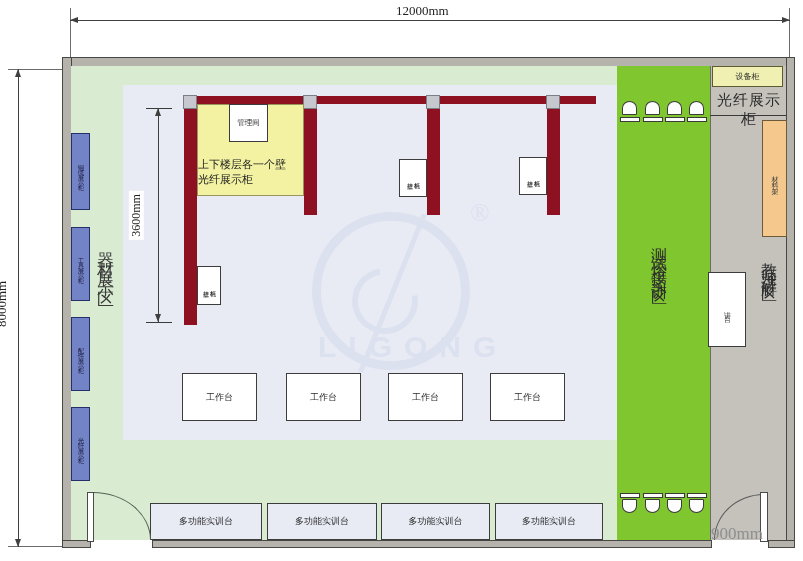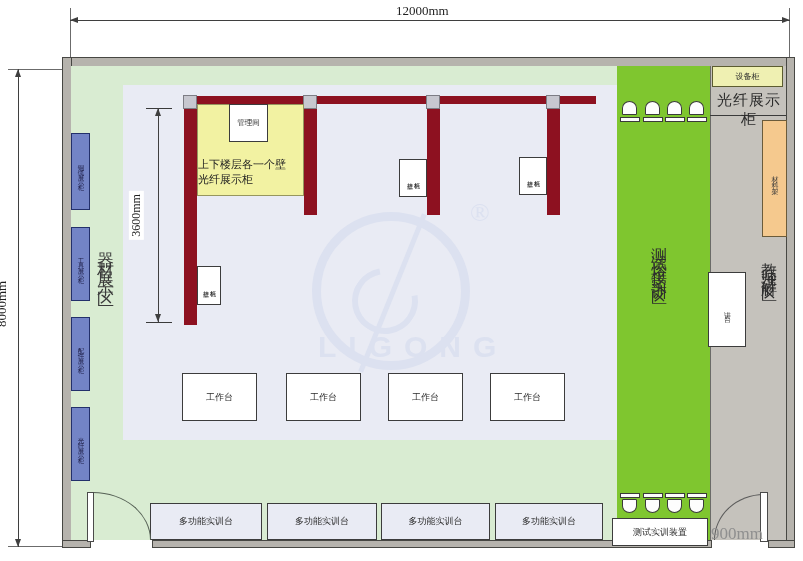--- a/index.html
+++ b/index.html
@@ -139,21 +139,20 @@
 
   <div class="seatbar" style="left:620px;top:493px;"></div>
   <div class="seat down" style="left:622px;top:499px;"></div>
   <div class="seatbar" style="left:643px;top:493px;"></div>
   <div class="seat down" style="left:645px;top:499px;"></div>
   <div class="seatbar" style="left:665px;top:493px;"></div>
   <div class="seat down" style="left:667px;top:499px;"></div>
   <div class="seatbar" style="left:687px;top:493px;"></div>
   <div class="seat down" style="left:689px;top:499px;"></div>
 
-  <div class="wbox" style="left:612px;top:518px;width:96px;height:28px;font-size:9px;">测试实训装置</div>
 
   <div class="wbox" style="left:712px;top:66px;width:71px;height:21px;background:#eff0b2;border-color:#5c5c30;font-size:8px;">设备柜</div>
   <div class="abs" style="left:710px;top:91px;width:78px;text-align:center;font-size:15px;letter-spacing:1px;color:#2a2a2a;">光纤展示柜</div>
   <div class="wbox vtext" style="left:762px;top:120px;width:25px;height:117px;background:#f5c98e;border-color:#6b5b3a;font-size:7px;letter-spacing:6px;color:#3a3a3a;">材料架</div>
   <div class="abs vtext" style="left:758px;top:250px;height:118px;font-size:16px;letter-spacing:6px;color:#2e2e2e;">教师讲解区</div>
   <div class="wbox vtext" style="left:708px;top:272px;width:38px;height:75px;font-size:7px;letter-spacing:4px;">讲台</div>
 
   <div class="abs" style="left:93px;top:492px;width:58px;height:48px;border-top:1px solid #556055;border-right:1px solid #556055;border-radius:0 100% 0 0;box-sizing:border-box;"></div>
   <div class="leaf" style="left:87px;top:492px;width:7px;height:50px;"></div>
 

